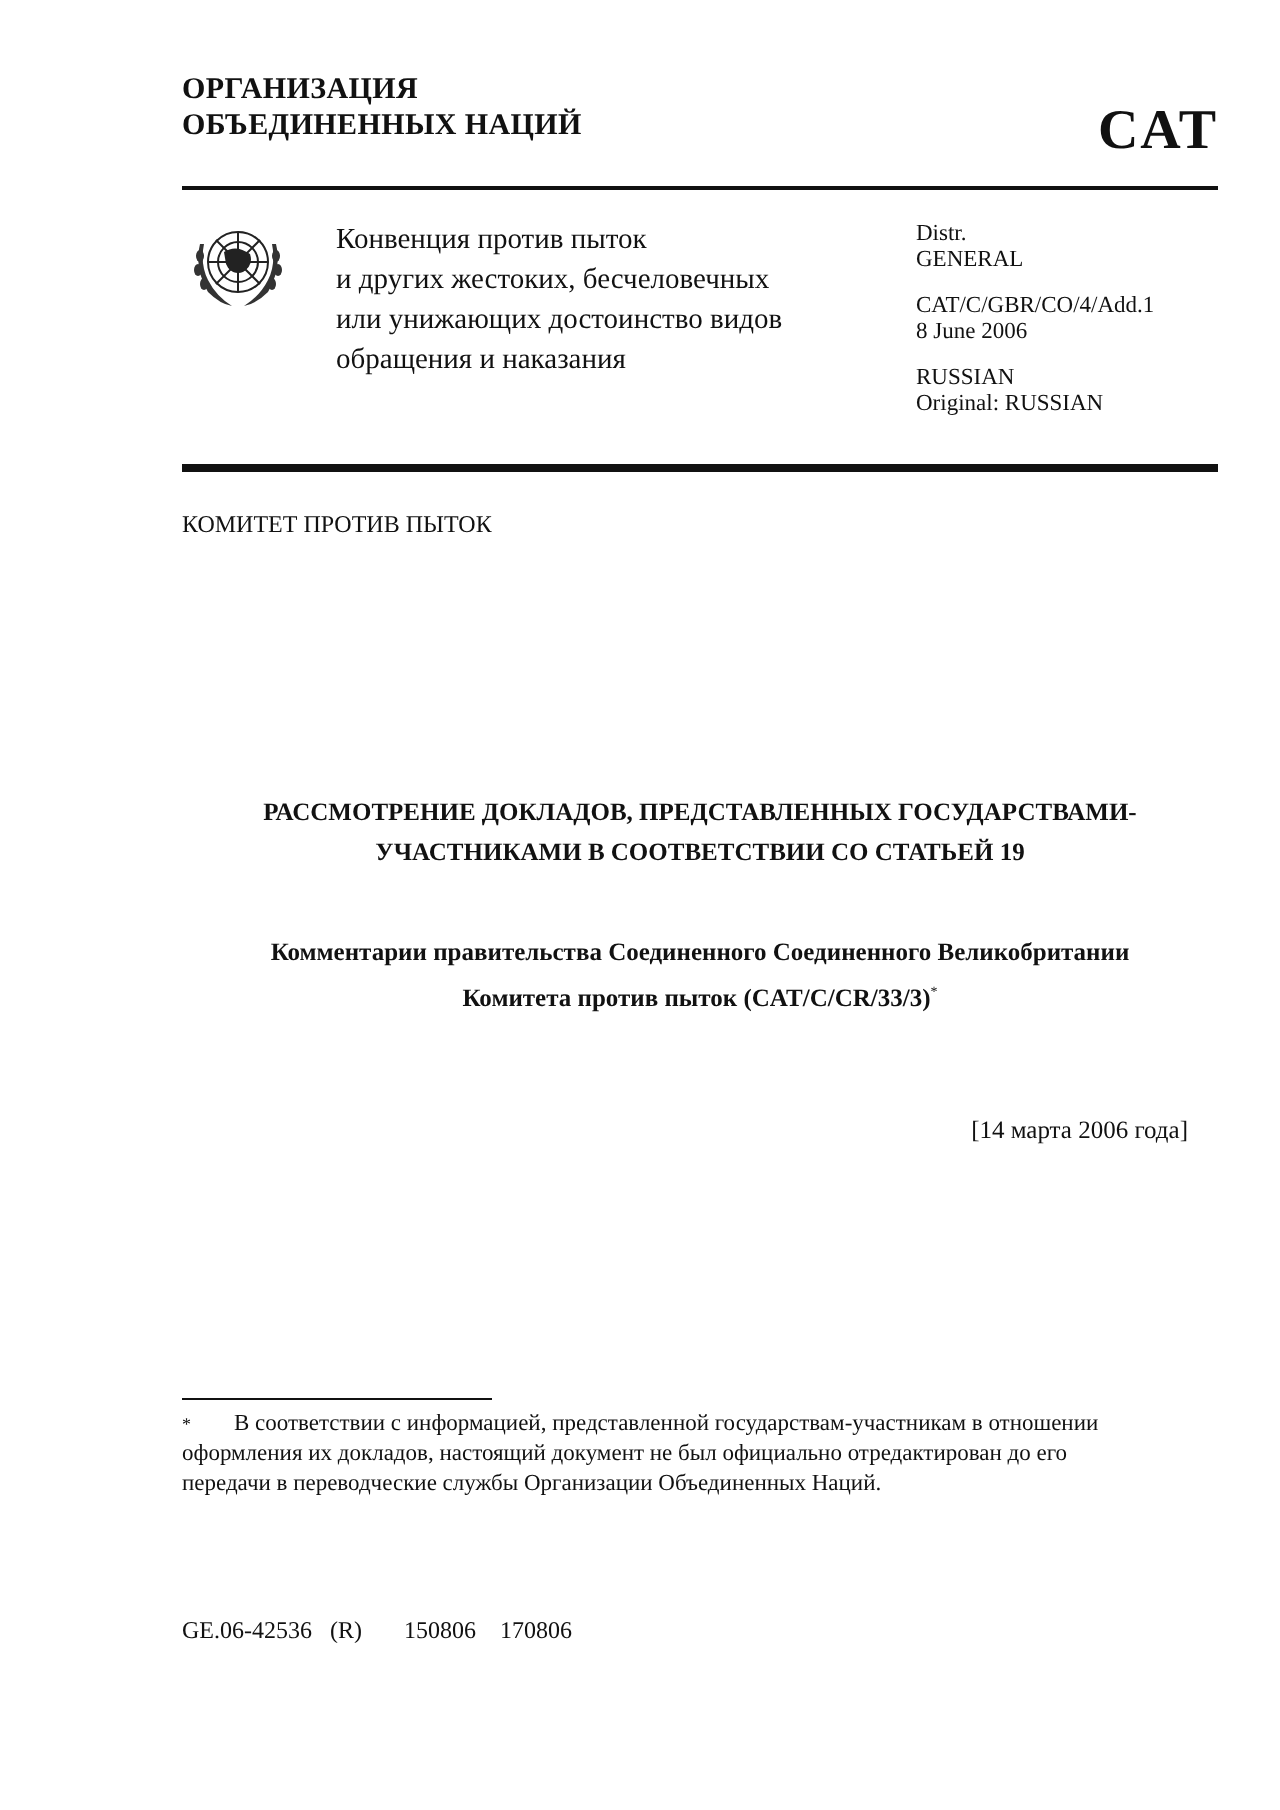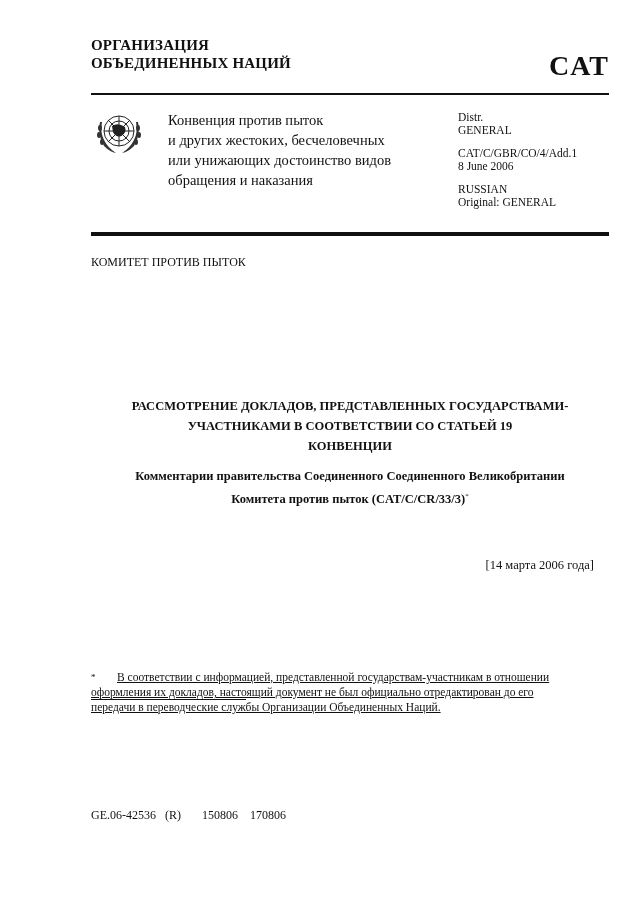--- a/index.html
+++ b/index.html
@@ -15,21 +15,21 @@
   .conv { left: 168px; top: 110px; font-weight: normal; font-size: 14.5px; line-height: 20px; }
   .distr { left: 458px; top: 111px; font-size: 11.5px; line-height: 13px; }
   .distr .gap { height: 10px; }
   .rule-mid { left: 91px; top: 232px; width: 518px; height: 4px; background: #111; }
   .committee { left: 91px; top: 255px; font-size: 12px; line-height: 14px; }
   .title { left: 91px; top: 396px; width: 518px; text-align: center; font-weight: bold; font-size: 12.5px; line-height: 20px; }
   .subtitle { left: 91px; top: 466px; width: 518px; text-align: center; font-weight: bold; font-size: 12.5px; line-height: 20px; }
   .subtitle sup { font-size: 7px; vertical-align: super; font-weight: normal; }
   .date { right: 46px; top: 557px; font-size: 12.5px; line-height: 16px; padding-left: 14px; }
   .fn-rule { left: 91px; top: 699px; width: 155px; height: 1px; background: #111; }
-  .footnote { left: 91px; top: 670px; width: 470px; font-size: 11.5px; line-height: 15px; text-decoration: underline; }
+  .footnote { left: 91px; top: 705px; width: 470px; font-size: 11.5px; line-height: 15px; }
   .footnote .mark { display: inline-block; width: 26px; font-size: 9px; vertical-align: top; }
   .symbol { left: 91px; top: 808px; font-size: 12px; line-height: 14px; white-space: pre; }
 </style>
 </head>
 <body>
 
 <div class="abs org">
   <div>ОРГАНИЗАЦИЯ</div>
   <div>ОБЪЕДИНЕННЫХ НАЦИЙ</div>
 </div>
@@ -67,31 +67,30 @@
 </div>
 
 <div class="abs distr">
   <div>Distr.</div>
   <div>GENERAL</div>
   <div class="gap"></div>
   <div>CAT/C/GBR/CO/4/Add.1</div>
   <div>8 June 2006</div>
   <div class="gap"></div>
   <div>RUSSIAN</div>
-  <div>Original:  GENERAL</div>
+  <div>Original:  RUSSIAN</div>
 </div>
 
 <div class="abs rule-mid"></div>
 
 <div class="abs committee">КОМИТЕТ ПРОТИВ ПЫТОК</div>
 
 <div class="abs title">
   <div>РАССМОТРЕНИЕ ДОКЛАДОВ, ПРЕДСТАВЛЕННЫХ ГОСУДАРСТВАМИ-</div>
   <div>УЧАСТНИКАМИ В СООТВЕТСТВИИ СО СТАТЬЕЙ 19</div>
-  <div>КОНВЕНЦИИ</div>
 </div>
 
 <div class="abs subtitle">
   <div>Комментарии правительства Соединенного Соединенного Великобритании</div>
   <div><span>Комитета против пыток (CAT/C/CR/33/3)</span><sup>*</sup></div>
 </div>
 
 <div class="abs date">[14 марта 2006 года]</div>
 
 <div class="abs fn-rule"></div>

